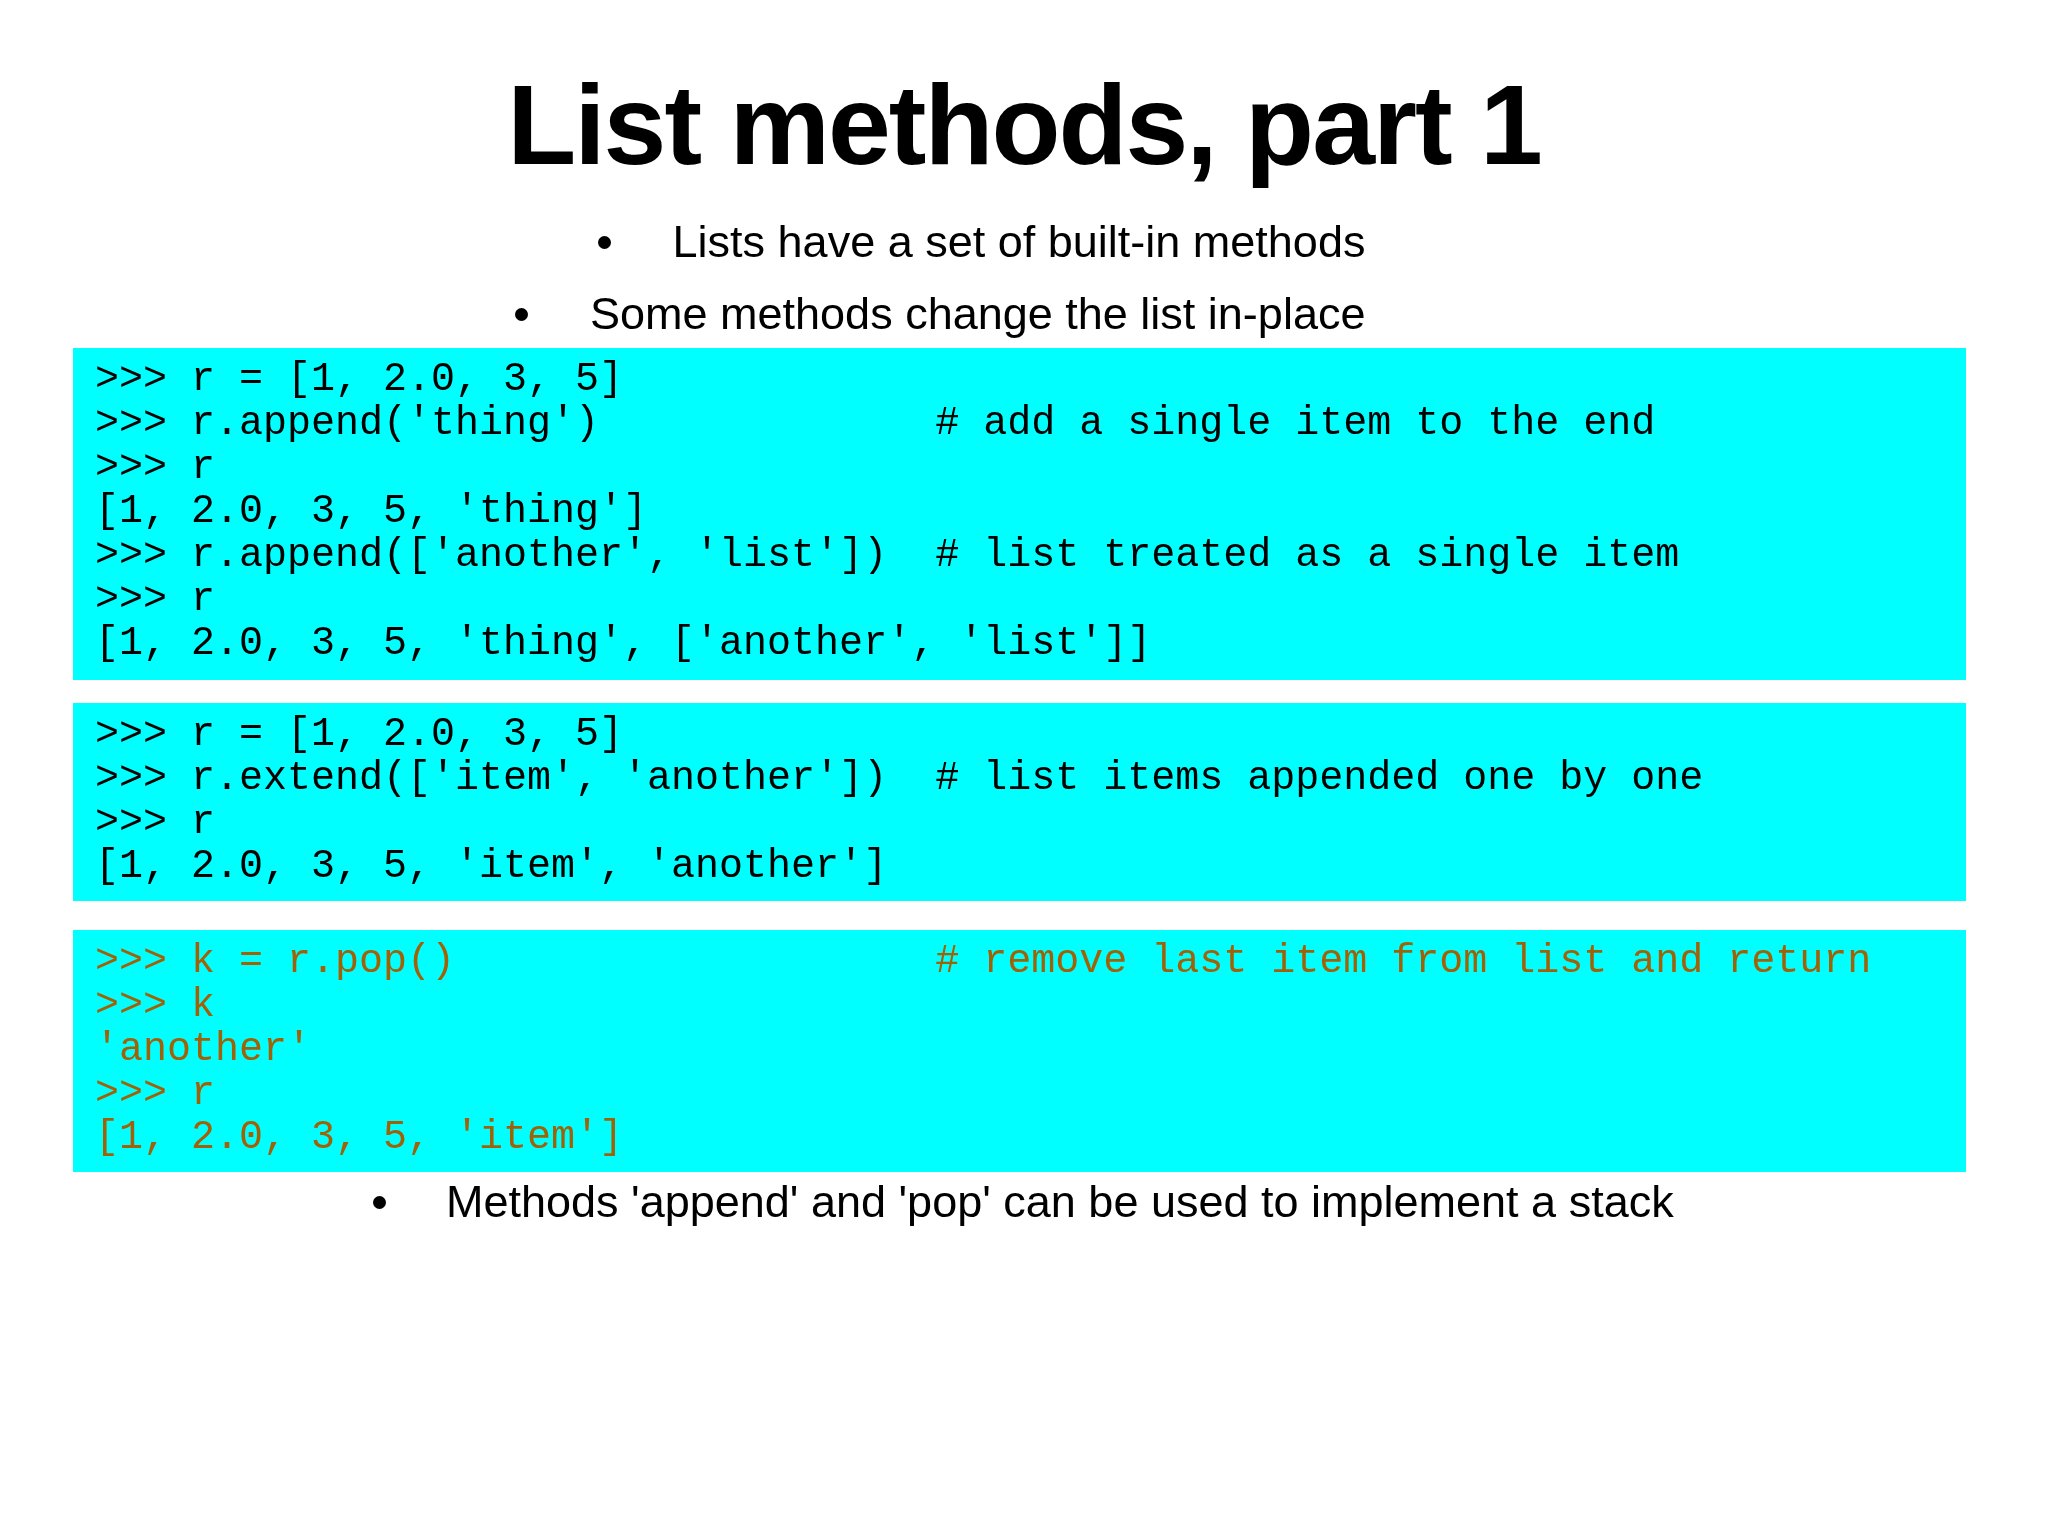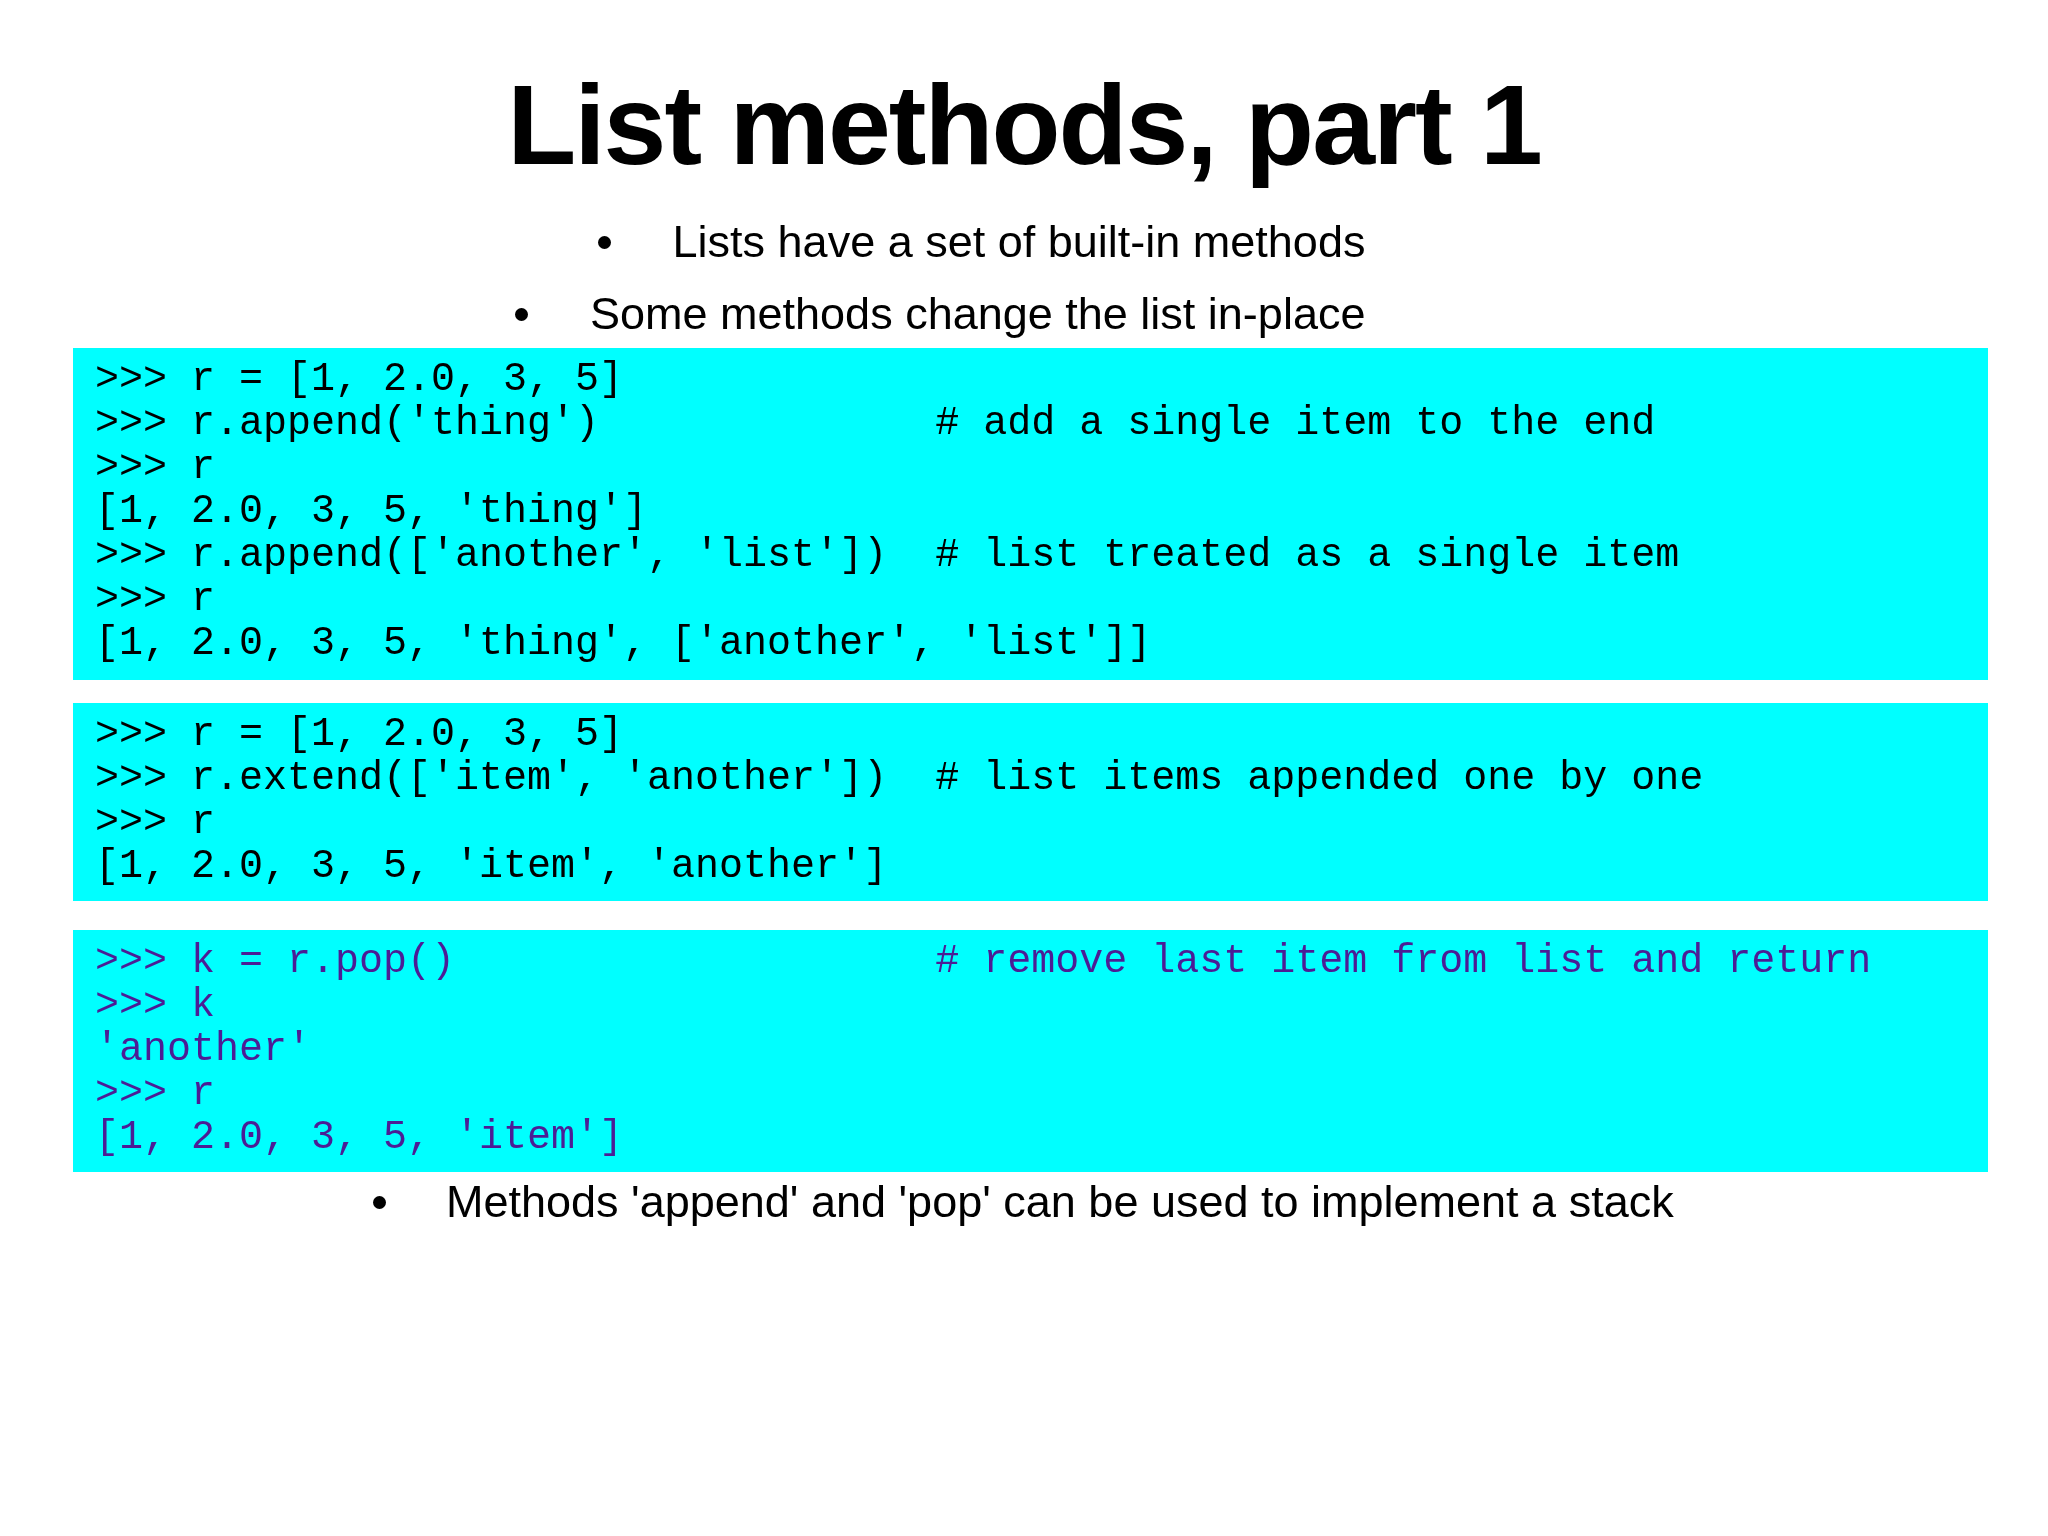--- a/index.html
+++ b/index.html
@@ -58,21 +58,21 @@
     height: 60px;
   }
   .closing-bullet .bullet-dot {
     margin-right: 60px;
   }
   .code-block {
     position: absolute;
     left: 73px;
     width: 1855px;
     background: #00FFFF;
-    padding: 10px 38px 0 22px;
+    padding: 10px 16px 0 22px;
     font-family: "Liberation Mono", monospace;
     font-size: 40px;
     line-height: 44px;
   }
   .code-block.b1 { top: 348px; height: 322px; }
   .code-block.b2 { top: 703px; height: 188px; }
   .code-block.b3 { top: 930px; height: 232px; }
   .code-line {
     white-space: pre;
     height: 44px;
@@ -106,21 +106,21 @@
     <div class="code-line">[1, 2.0, 3, 5, 'thing', ['another', 'list']]</div>
   </div>
 
   <div class="code-block b2" style="background: rgb(0, 255, 255); color: rgb(0, 0, 0);">
     <div class="code-line">&gt;&gt;&gt; r = [1, 2.0, 3, 5]</div>
     <div class="code-line">&gt;&gt;&gt; r.extend(['item', 'another'])  # list items appended one by one</div>
     <div class="code-line">&gt;&gt;&gt; r</div>
     <div class="code-line">[1, 2.0, 3, 5, 'item', 'another']</div>
   </div>
 
-  <div class="code-block b3" style="background: rgb(0, 255, 255); color: #4c1d95;">
+  <div class="code-block b3" style="background: rgb(0, 255, 255); color: #a16207;">
     <div class="code-line">&gt;&gt;&gt; k = r.pop()                    # remove last item from list and return</div>
     <div class="code-line">&gt;&gt;&gt; k</div>
     <div class="code-line">'another'</div>
     <div class="code-line">&gt;&gt;&gt; r</div>
     <div class="code-line">[1, 2.0, 3, 5, 'item']</div>
   </div>
 
   <div class="closing-bullet">
     <div class="bullet-row">
       <span class="bullet-dot"></span>

